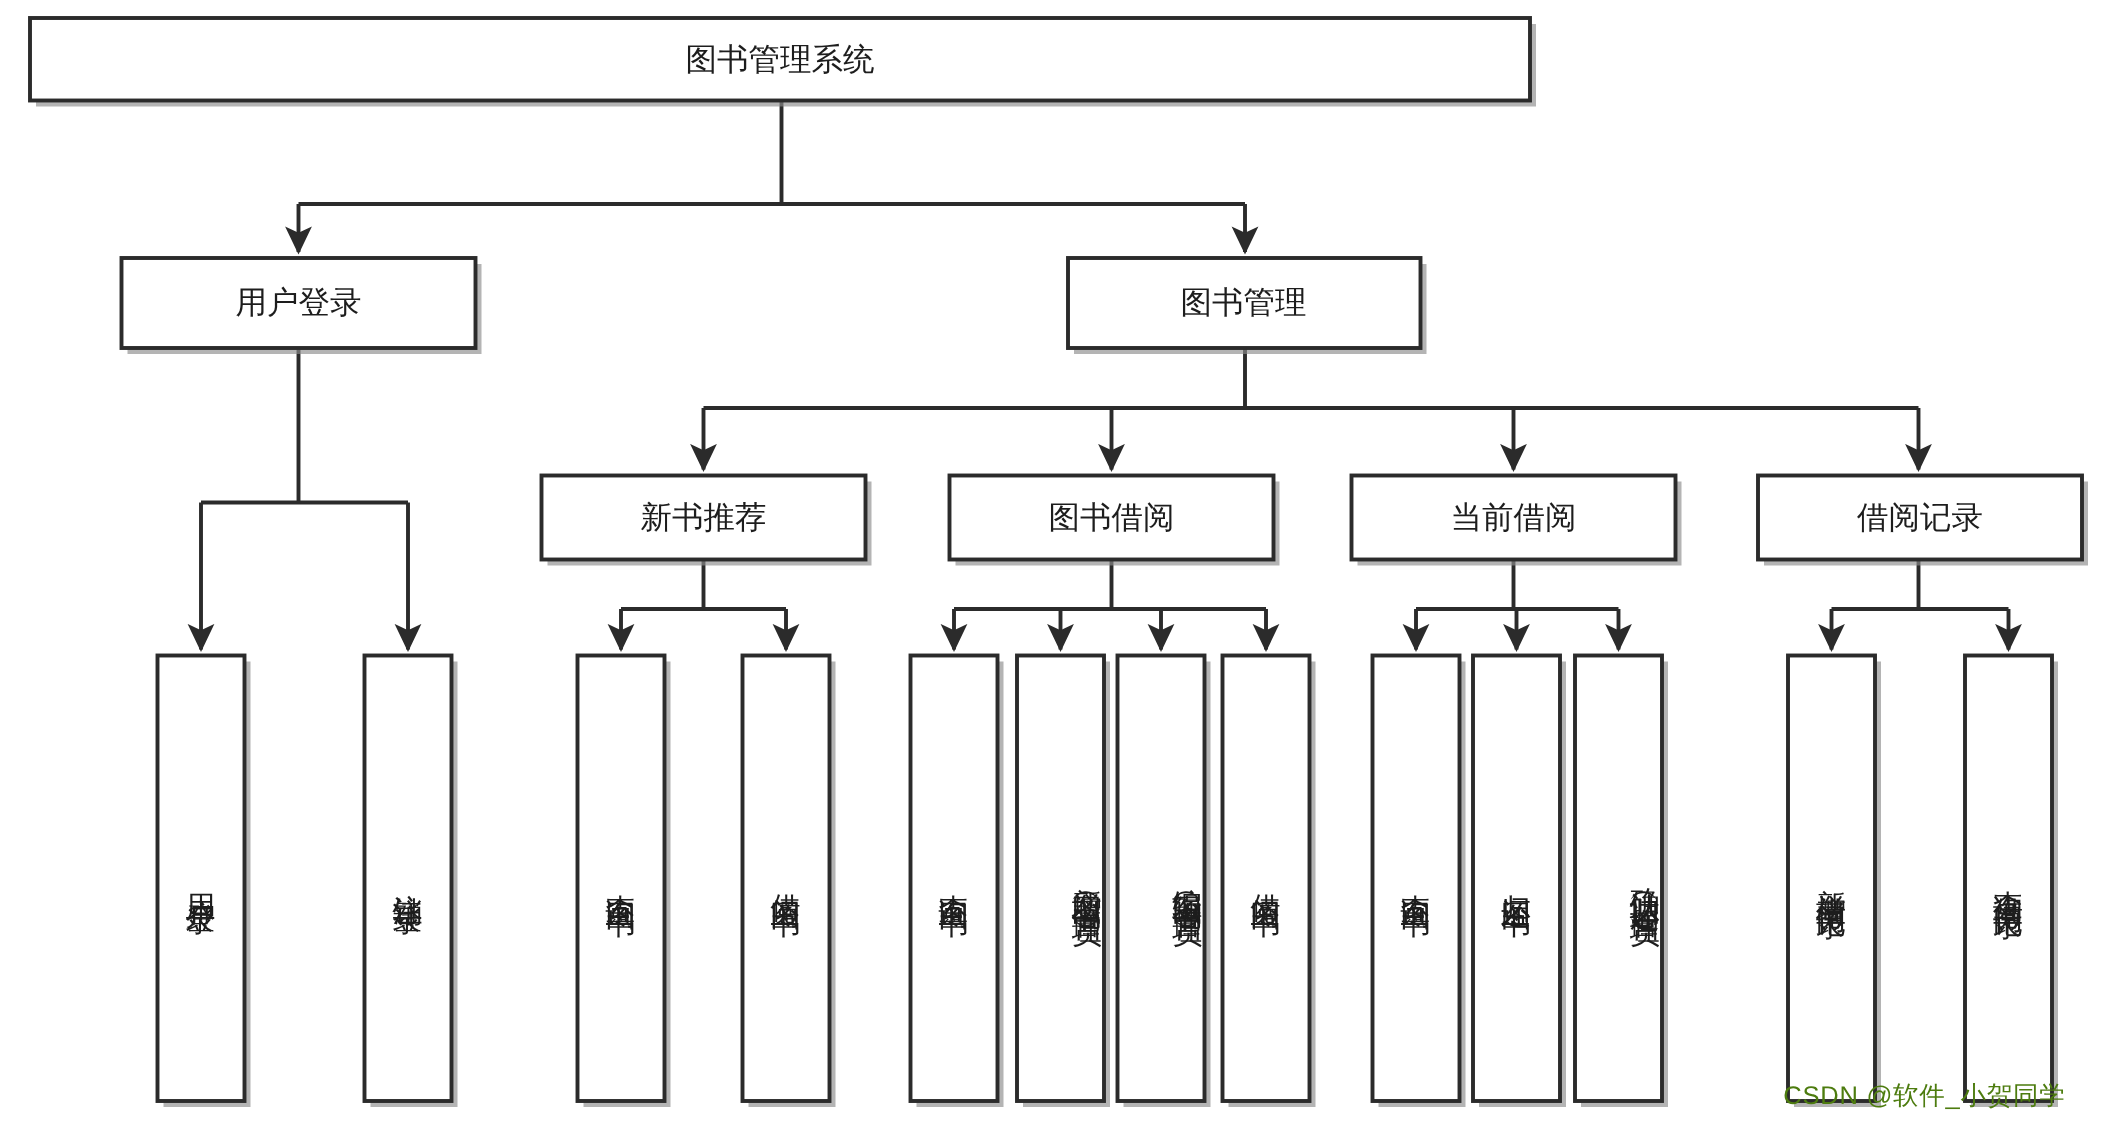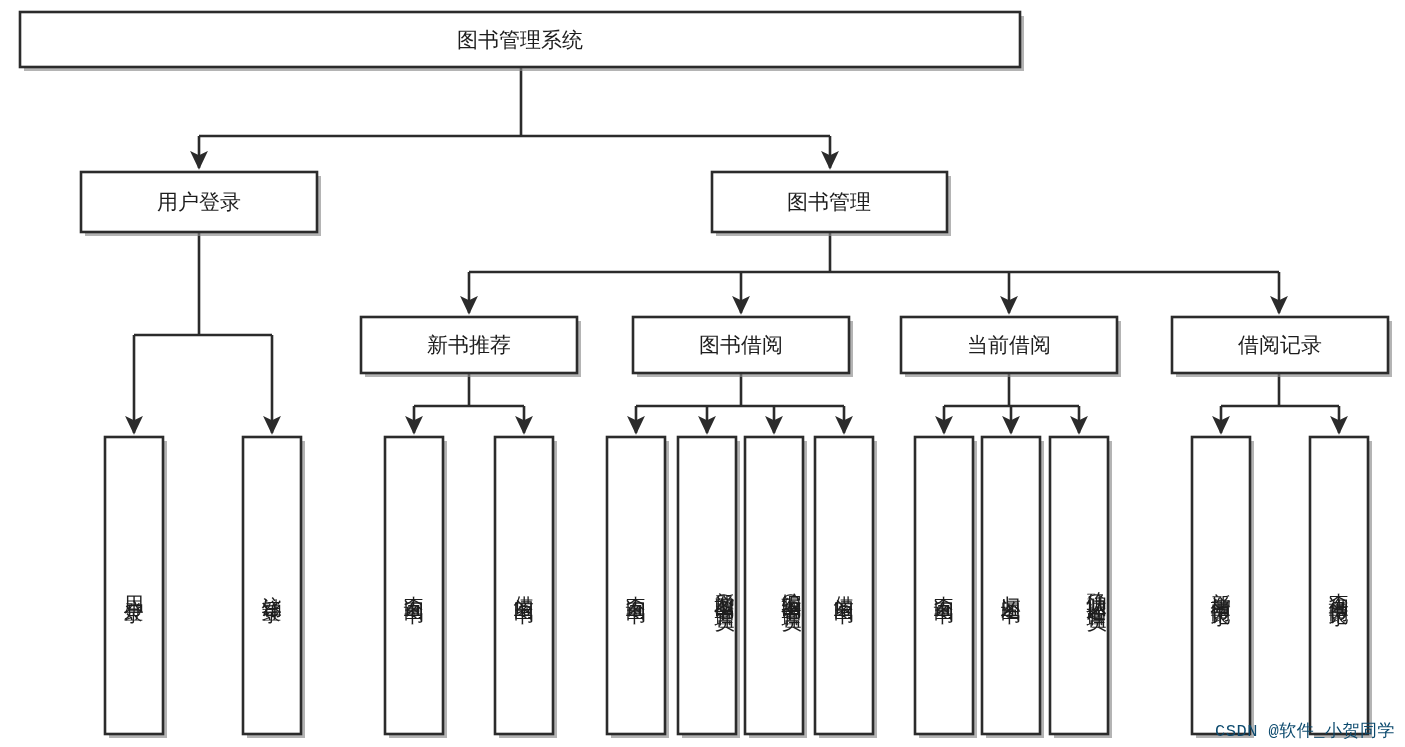--- a/index.html
+++ b/index.html
@@ -63,25 +63,25 @@
     font-family: "DejaVu Sans", "Liberation Sans", sans-serif;
     font-size: 20px;
     line-height: 1.12;
     letter-spacing: 3px;
     color: #1d1d1d;
     white-space: nowrap;
     pointer-events: none;
   }
   .watermark {
     position: absolute;
-    right: 10px;
+    right: 28px;
     bottom: 5px;
-    font-family: Liberation Mono, monospace;
+    font-family: Liberation Sans, sans-serif;
     font-size: 17px;
-    color: #0c4a6e;
+    color: #4d7c0f;
     letter-spacing: 0.5px;
     user-select: none;
   }
 </style>
 </head>
 <body>
 
 <div id="diagram-root">
 
   <svg id="flow-svg" viewBox="0 0 1405 747">

